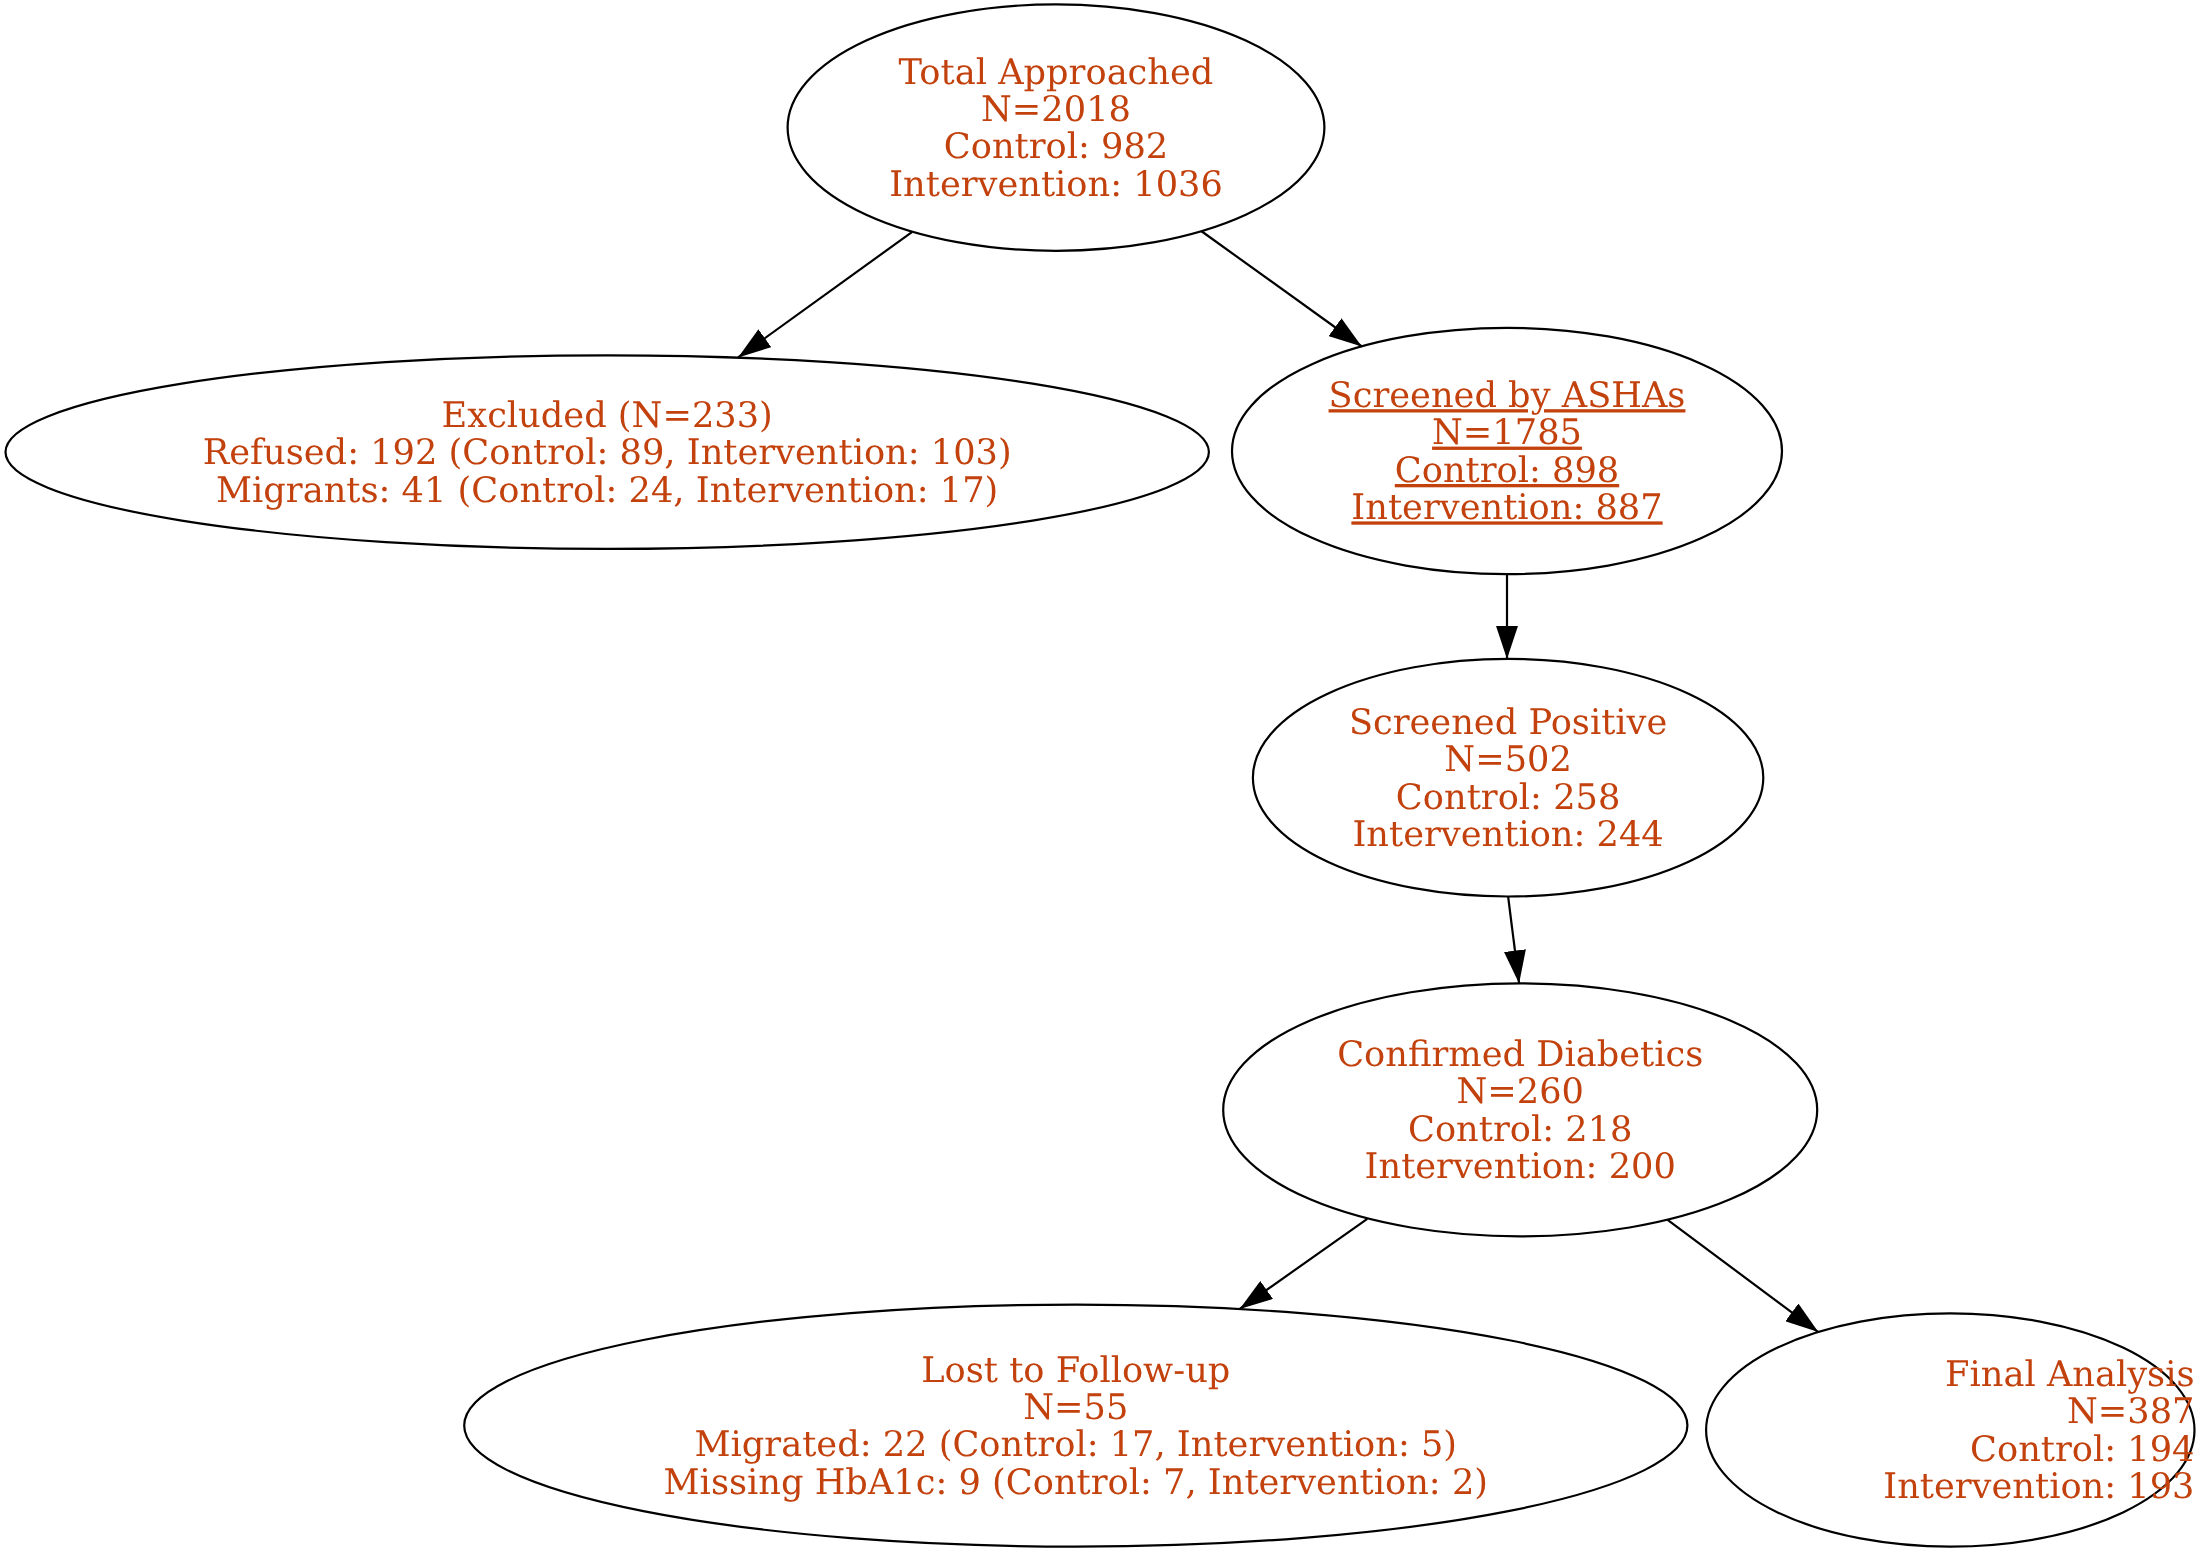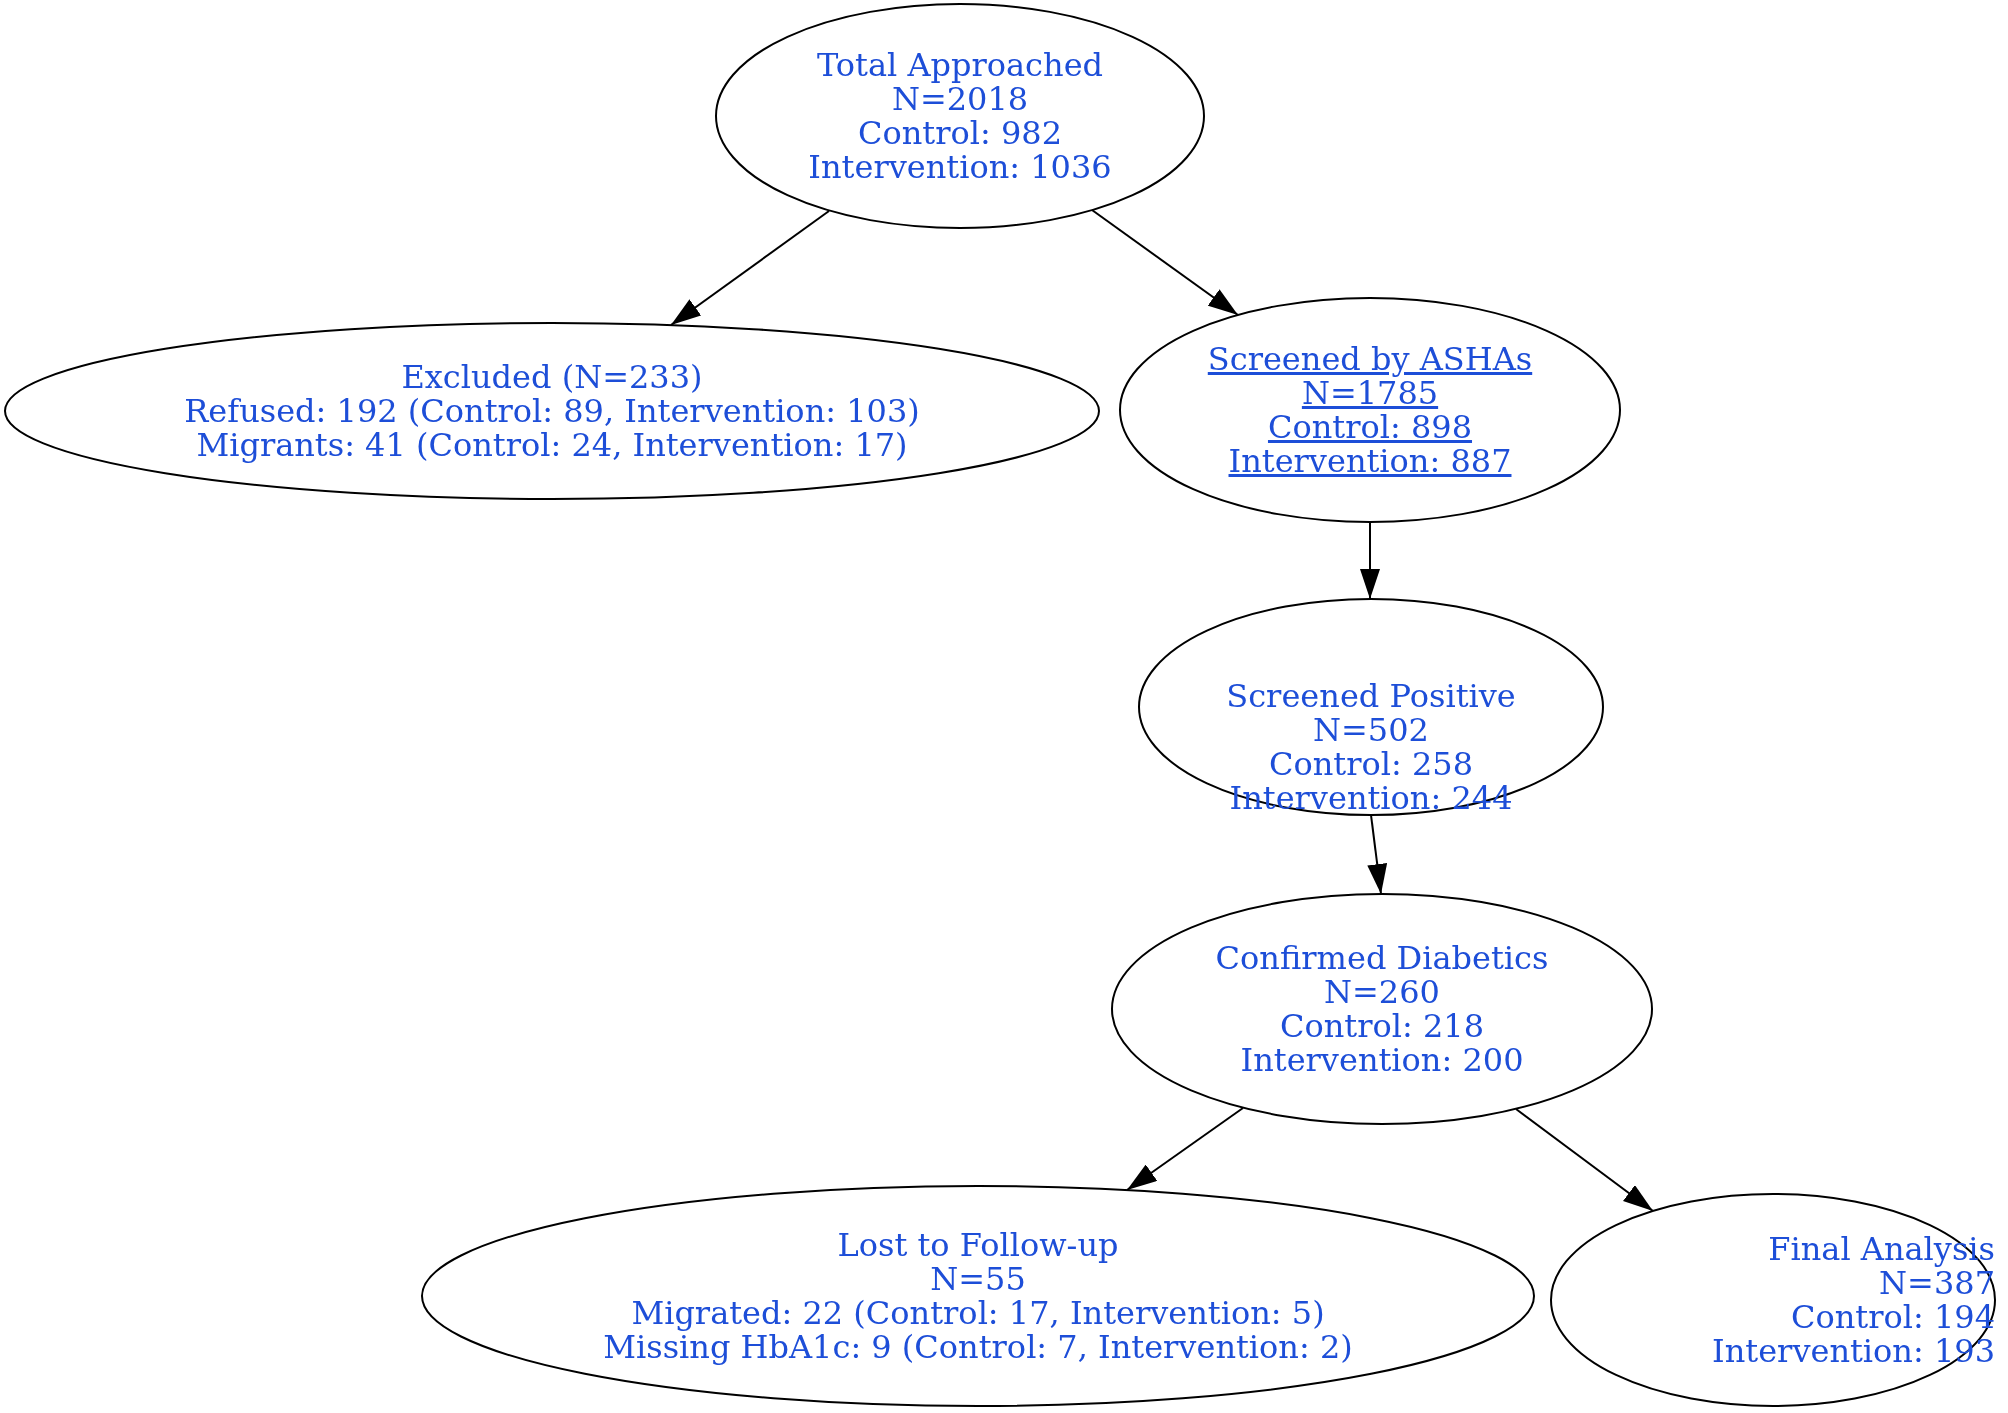--- a/index.html
+++ b/index.html
@@ -24,21 +24,21 @@
   .node-label {
     position: absolute;
     display: flex;
     flex-direction: column;
     justify-content: center;
     align-items: center;
     text-align: center;
     font-size: 32px;
     line-height: 34px;
     white-space: nowrap;
-    color: #1d4ed8;
+    color: #c2410c;
   }
   .node-label div {
     pointer-events: none;
   }
 </style>
 </head>
 <body>
 
 <div id="canvas">
 
@@ -78,21 +78,21 @@
     <div>Migrants: 41 (Control: 24, Intervention: 17)</div>
   </div>
 
   <div class="node-label" style="left:1120px; top:298px; width:500px; height:224px;text-decoration:underline;">
     <div>Screened by ASHAs</div>
     <div>N=1785</div>
     <div>Control: 898</div>
     <div>Intervention: 887</div>
   </div>
 
-  <div class="node-label" style="left:1139px; top:599px; width:464px; height:216px;justify-content:flex-end;">
+  <div class="node-label" style="left:1139px; top:599px; width:464px; height:216px;">
     <div>Screened Positive</div>
     <div>N=502</div>
     <div>Control: 258</div>
     <div>Intervention: 244</div>
   </div>
 
   <div class="node-label" style="left:1112px; top:894px; width:540px; height:230px;">
     <div>Confirmed Diabetics</div>
     <div>N=260</div>
     <div>Control: 218</div>

